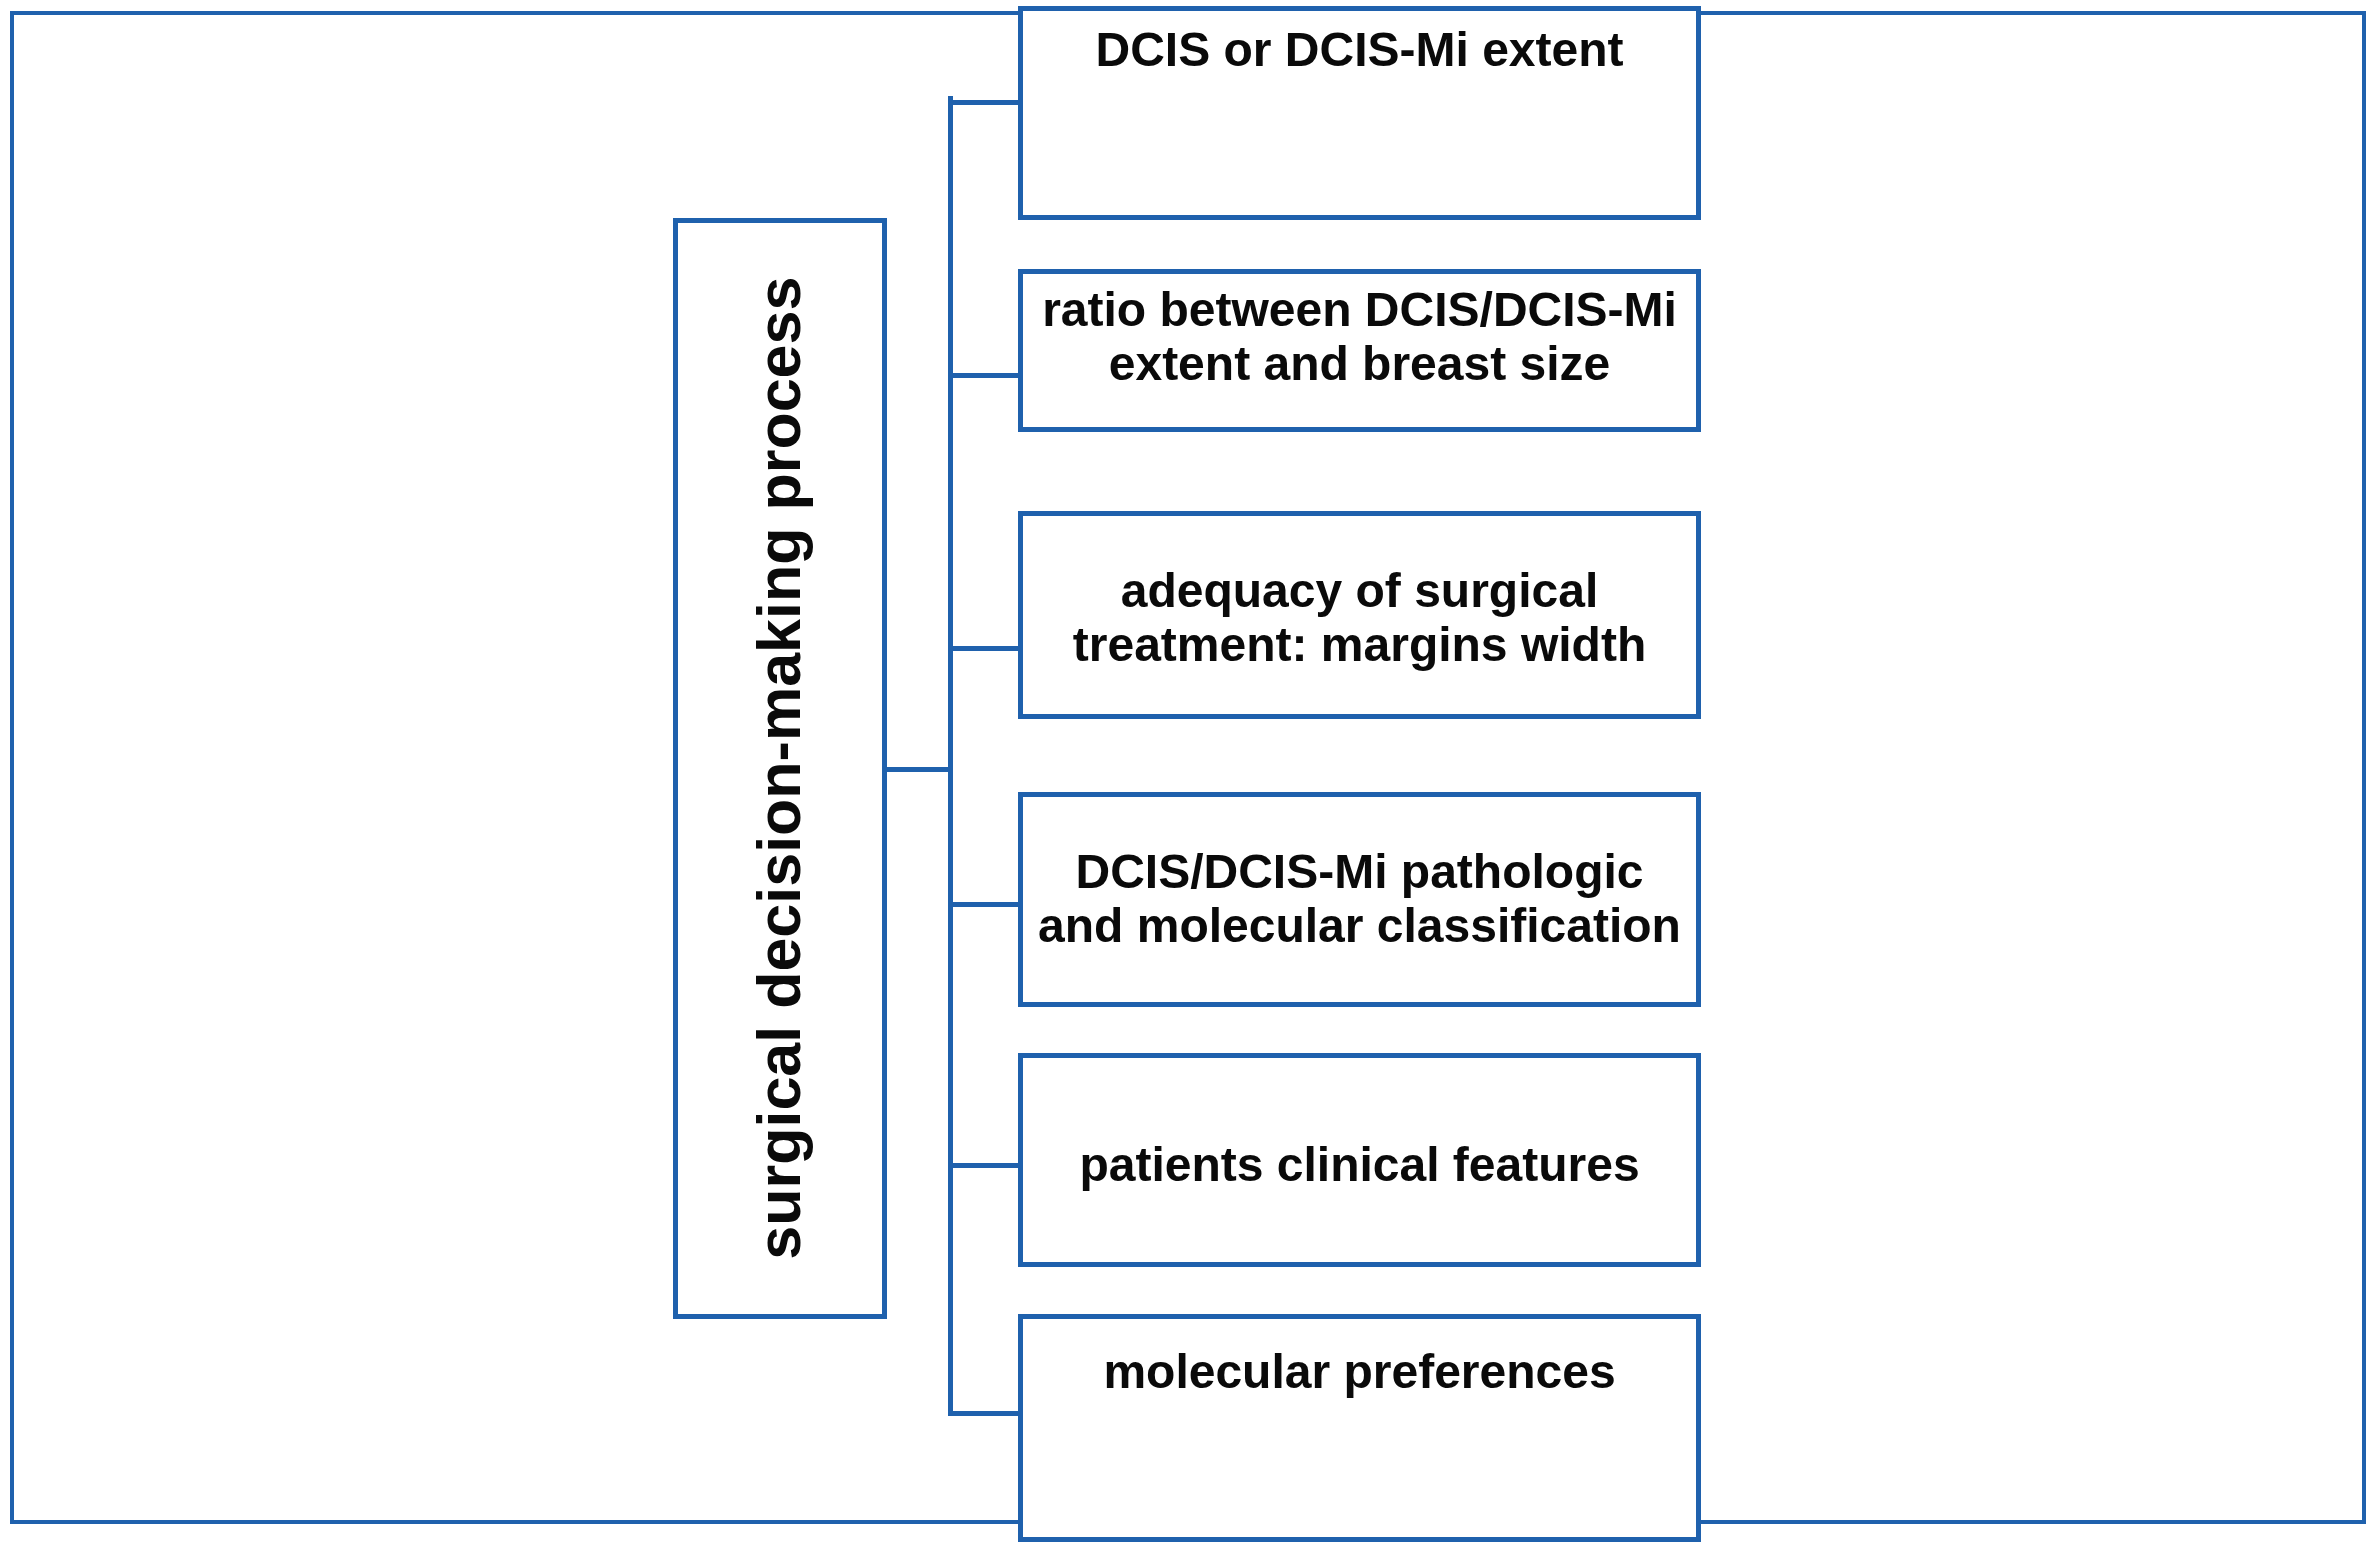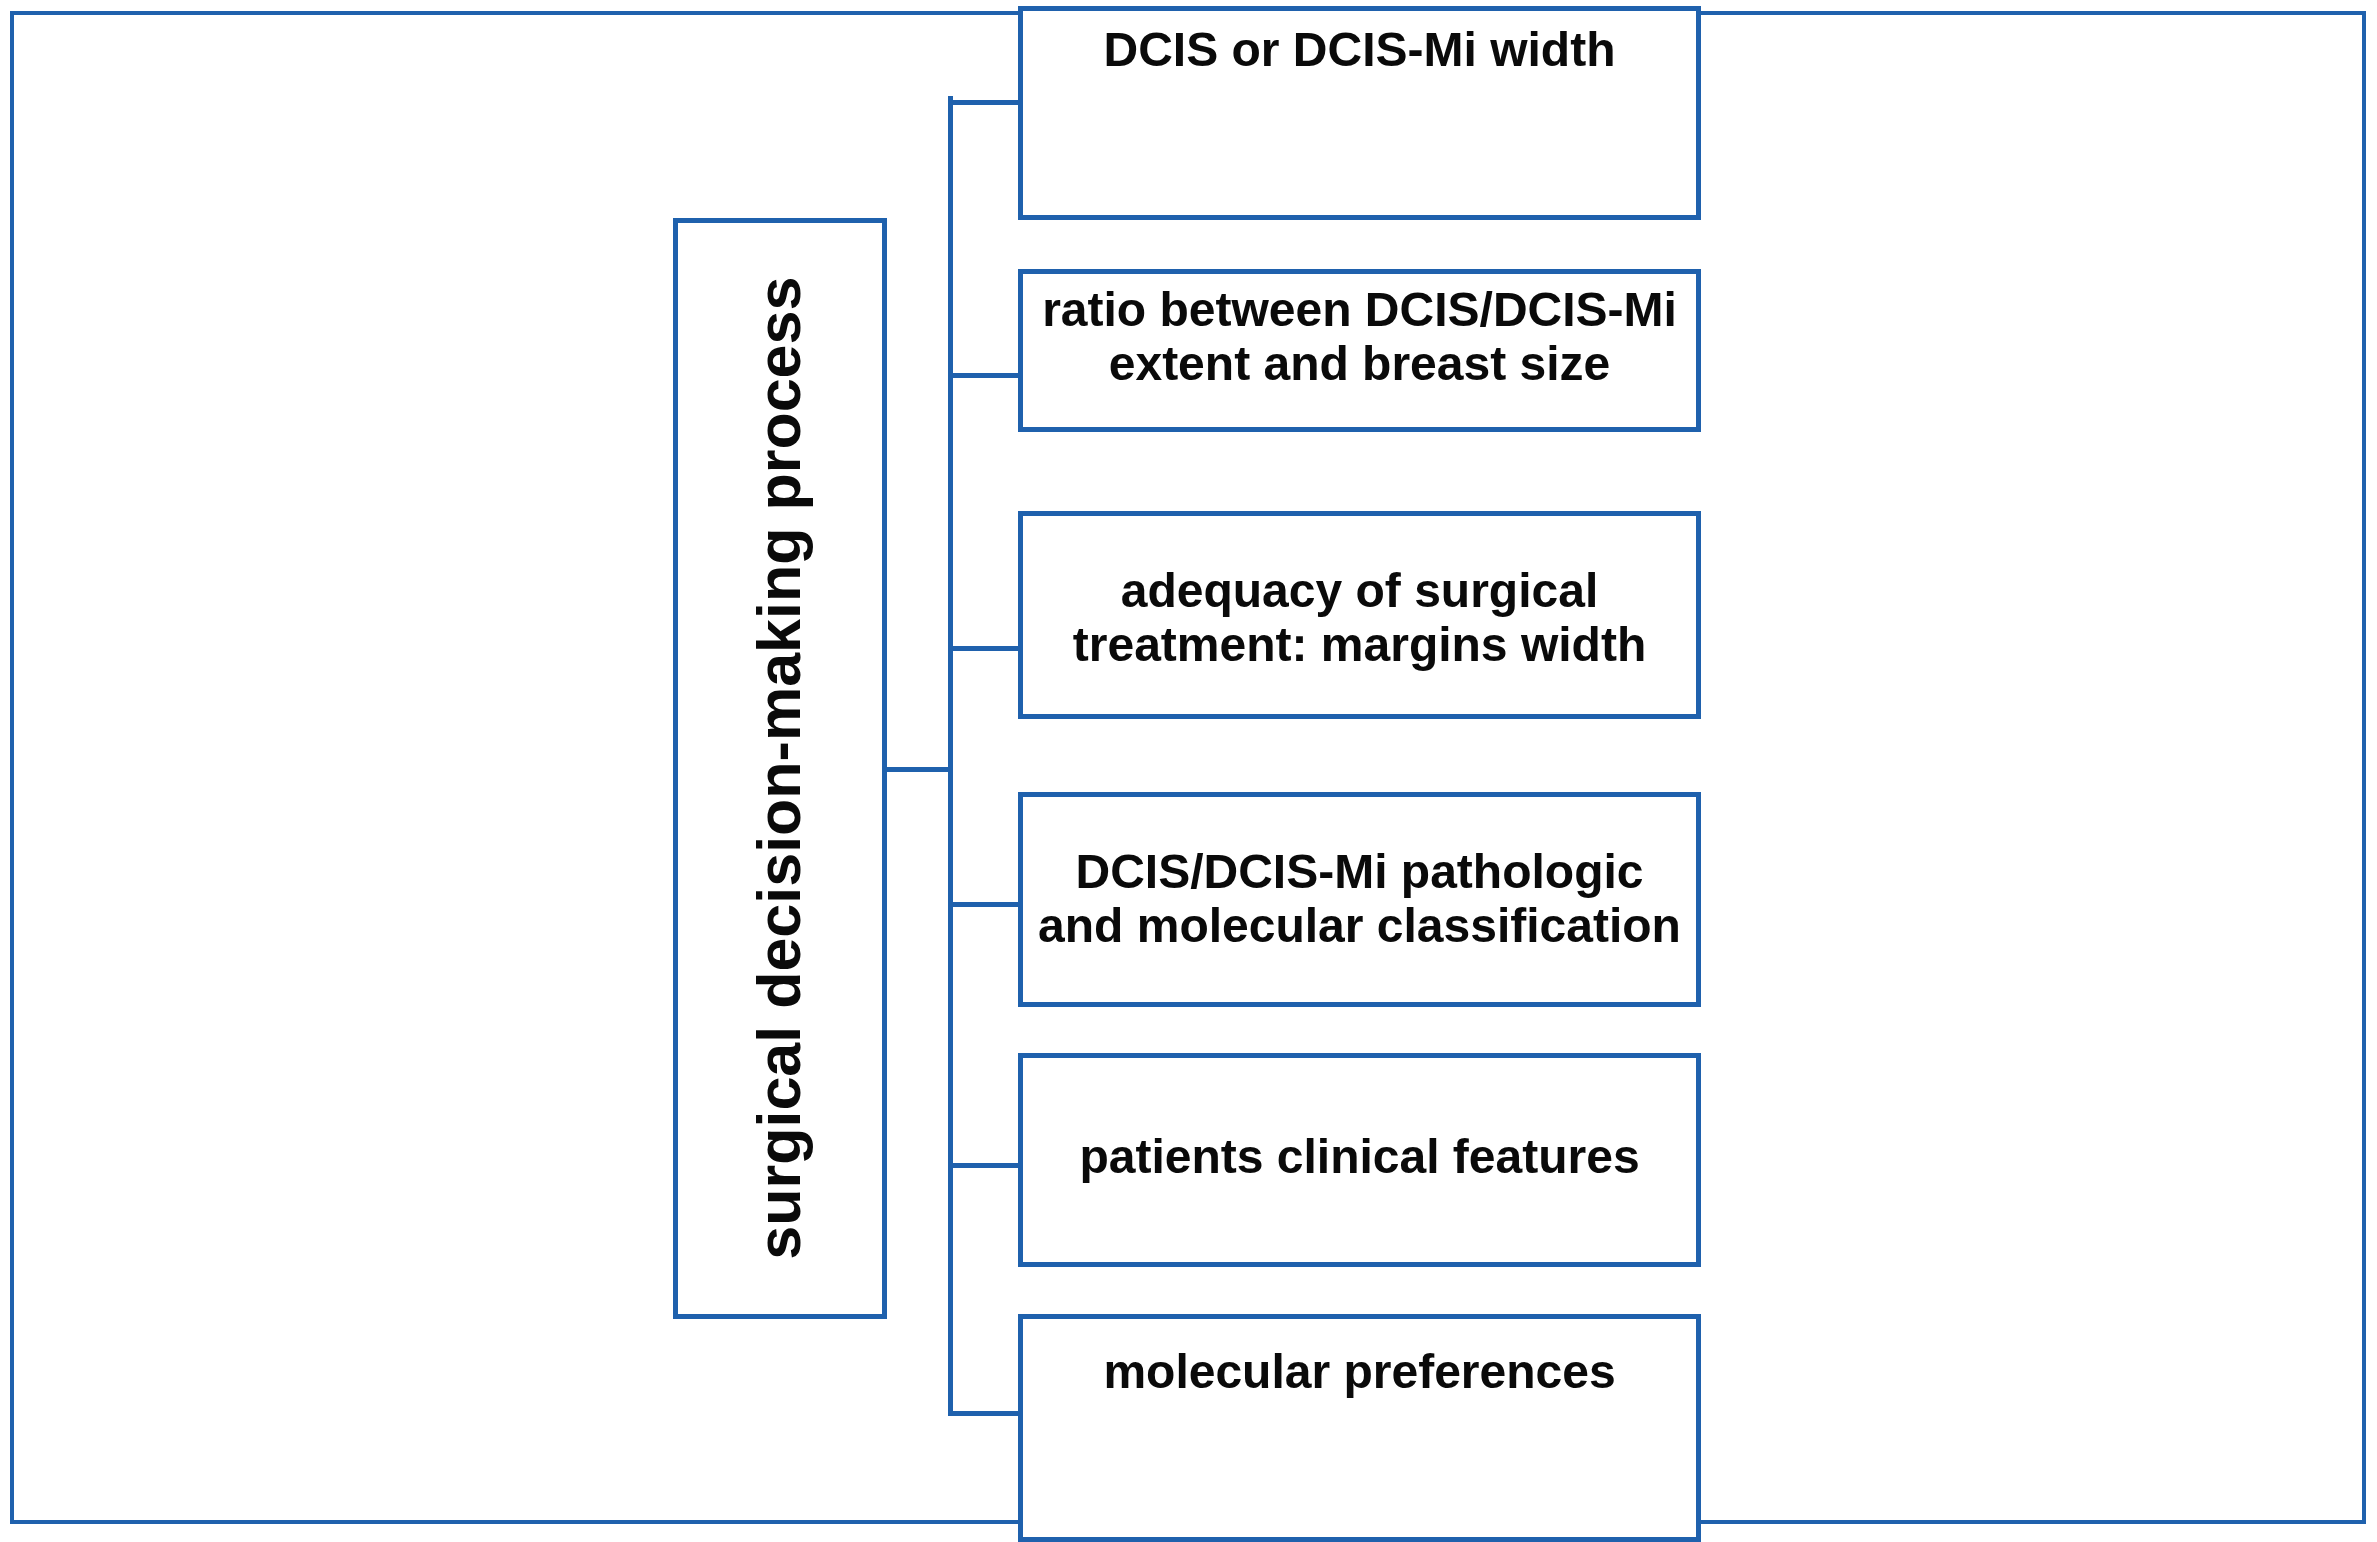--- a/index.html
+++ b/index.html
@@ -95,40 +95,40 @@
   <div class="conn conn-h" style="left:948px; top:902px; width:72px;"></div>
   <div class="conn conn-h" style="left:948px; top:1163px; width:72px;"></div>
   <div class="conn conn-h" style="left:948px; top:1411px; width:72px;"></div>
 
   <div class="root-node">
     <div class="root-label">surgical decision-making
 process</div>
   </div>
 
   <div class="leaf" style="top:5.6px; height:214px;">
-    <div class="leaf-label" style="top:12.4px;">DCIS or DCIS-Mi width</div>
+    <div class="leaf-label" style="top:12.4px;">DCIS or DCIS-Mi extent</div>
   </div>
 
   <div class="leaf" style="top:269px; height:163px;">
     <div class="leaf-label" style="top:9px;">ratio between DCIS/DCIS-Mi
 extent and breast size</div>
   </div>
 
   <div class="leaf" style="top:511px; height:208px;">
     <div class="leaf-label" style="top:48px;">adequacy of surgical
 treatment: margins width</div>
   </div>
 
   <div class="leaf" style="top:792px; height:215px;">
     <div class="leaf-label" style="top:48px;text-align:center;">DCIS/DCIS-Mi pathologic
 and molecular classification</div>
   </div>
 
   <div class="leaf" style="top:1053px; height:214px;">
-    <div class="leaf-label" style="top:72px;">patients clinical features</div>
+    <div class="leaf-label" style="top:80px;">patients clinical features</div>
   </div>
 
   <div class="leaf" style="top:1314px; height:228px;">
     <div class="leaf-label" style="top:26px;">molecular preferences</div>
   </div>
 
 </div>
 
 
 </body></html>

